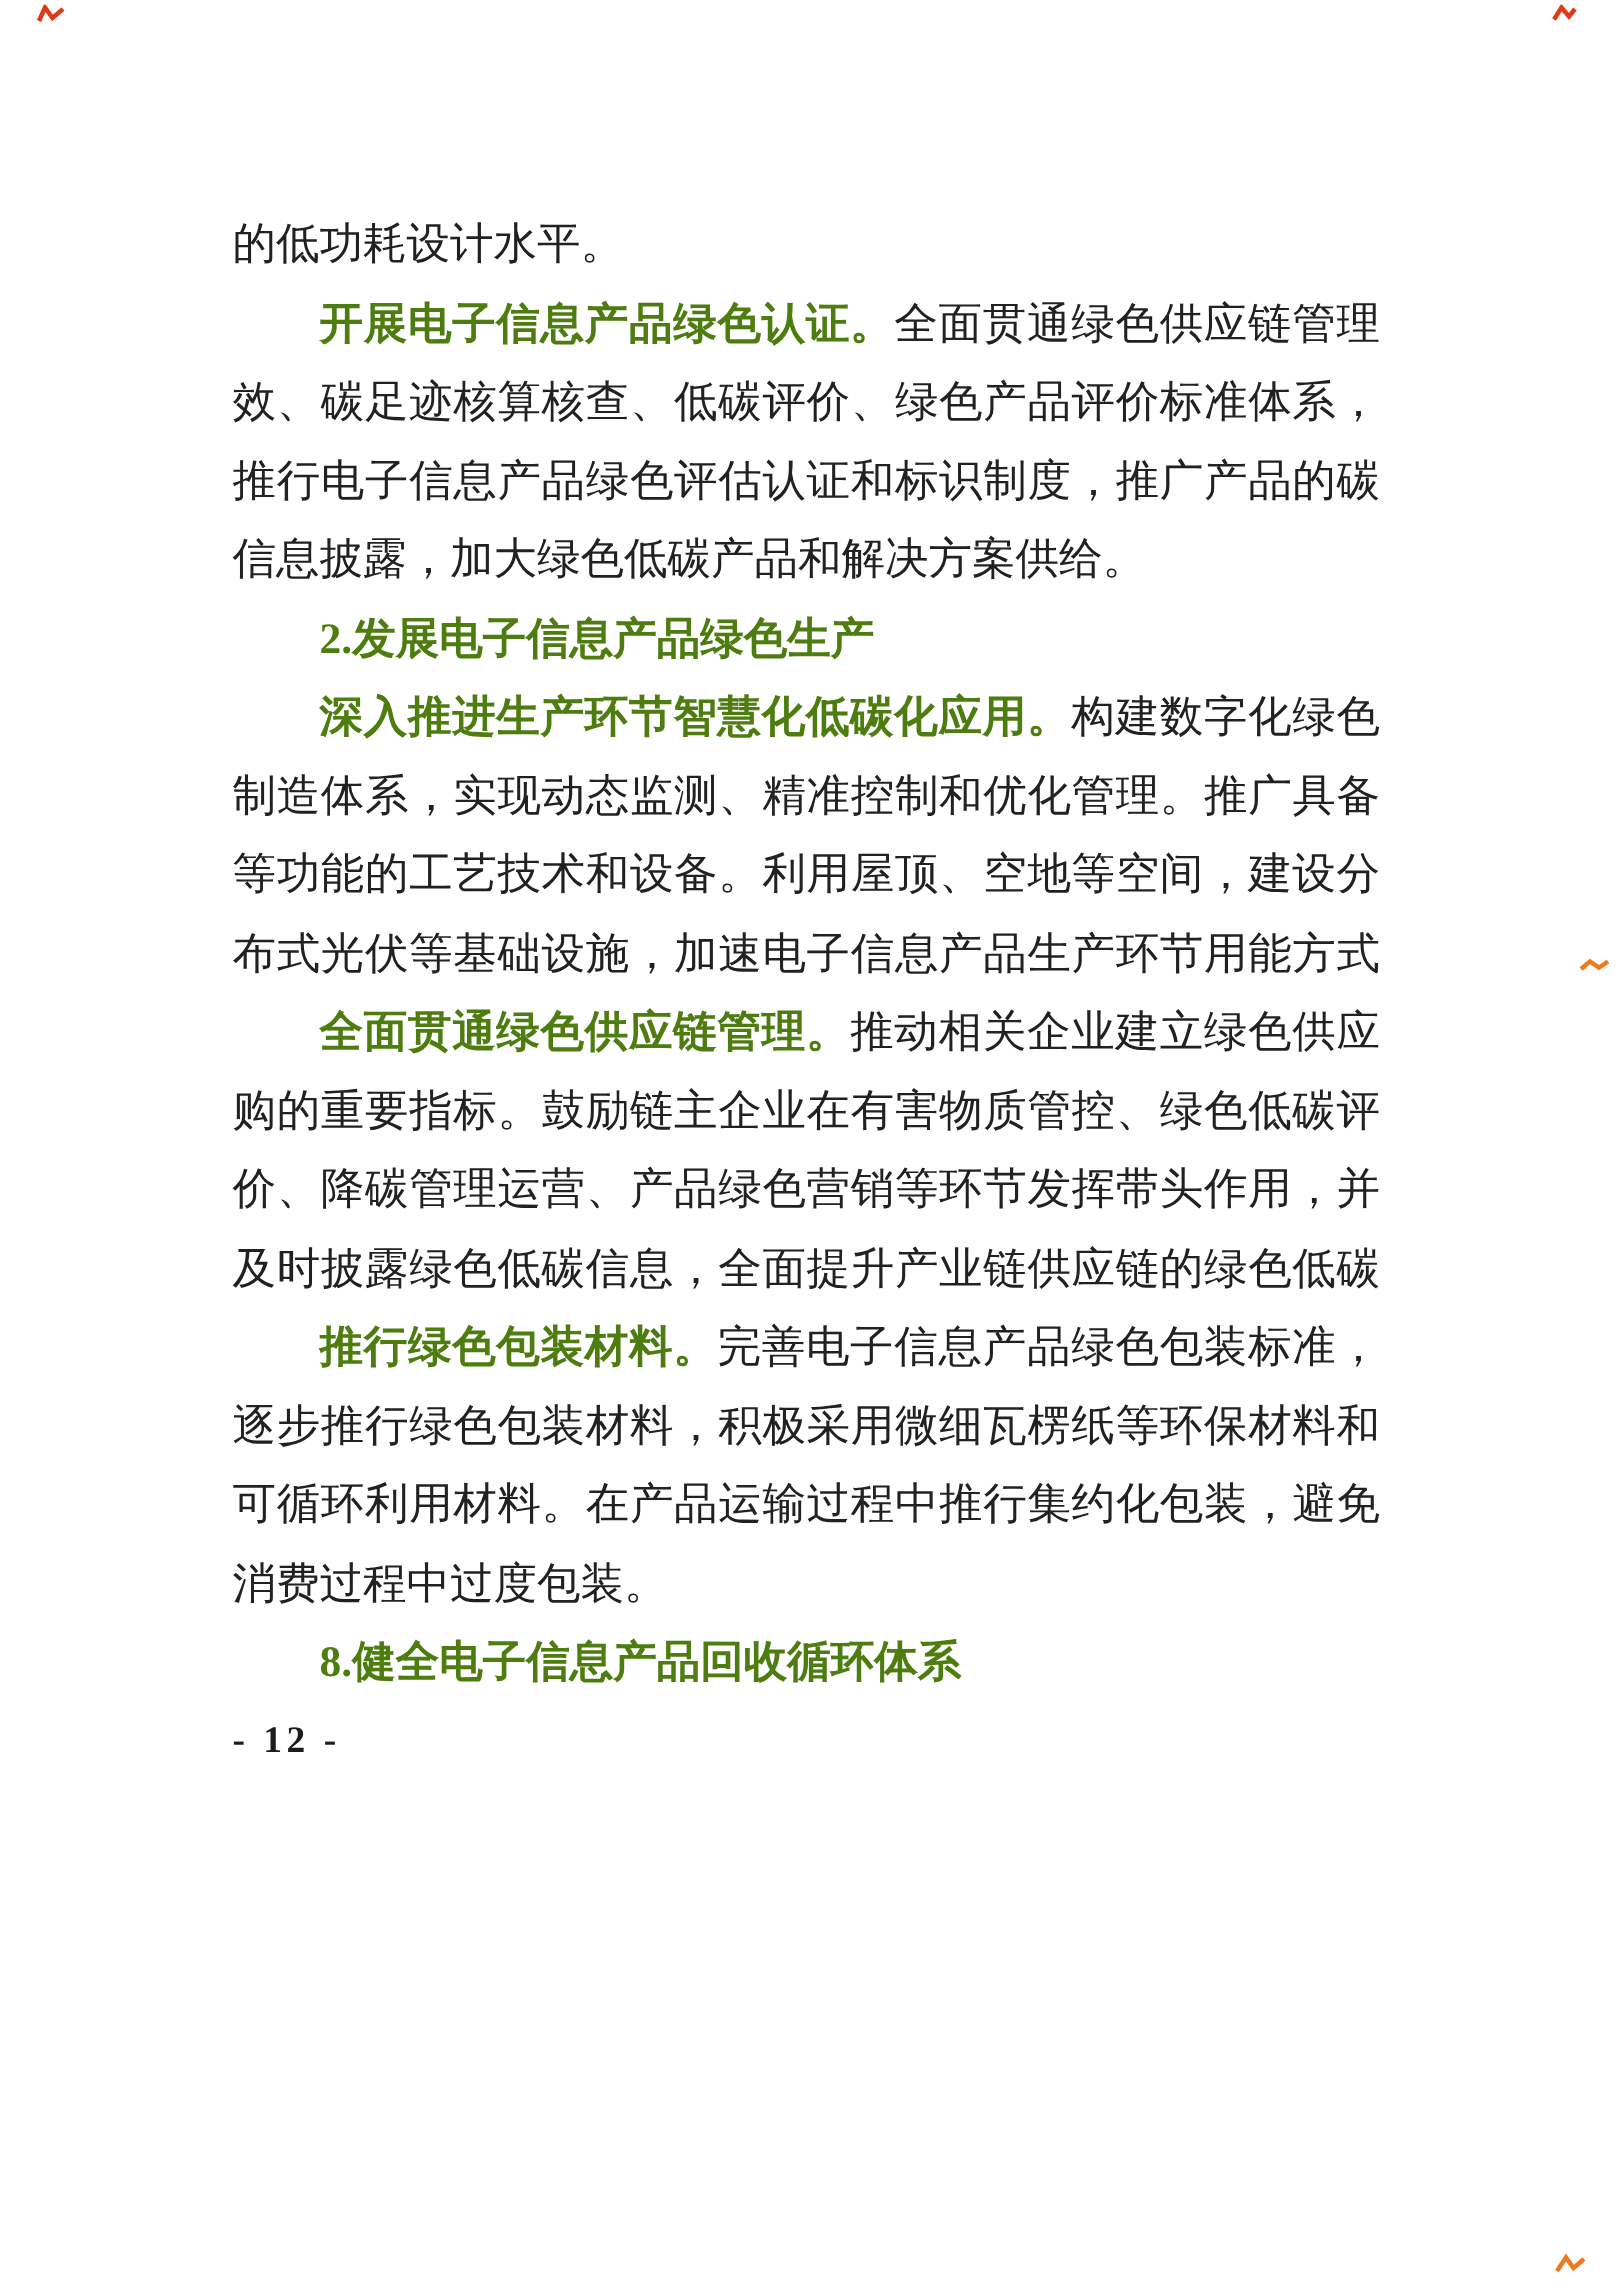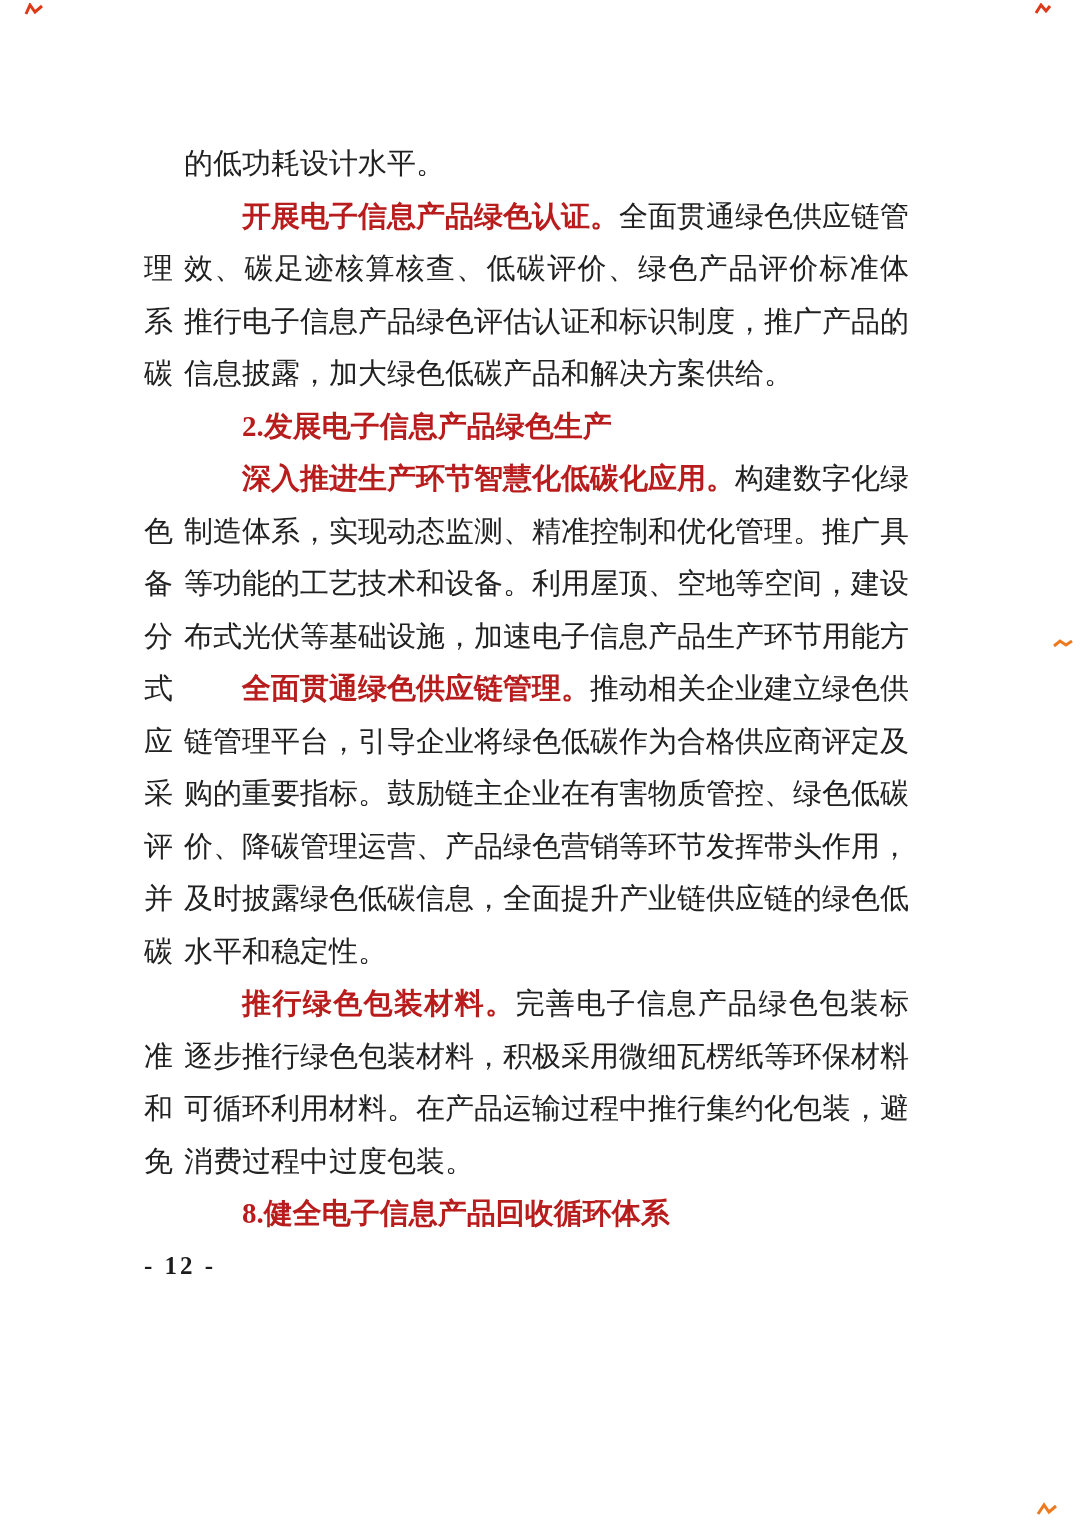--- a/index.html
+++ b/index.html
@@ -5,35 +5,35 @@
   html,body{margin:0;padding:0;}
   body{
     width:1080px;height:1528px;
     background:#ffffff;
     position:relative;
     font-family:"Liberation Serif","DejaVu Serif",serif;
     overflow:hidden;
   }
   .doc{
     position:absolute;
-    left:144px;top:137px;
+    left:155px;top:137px;
     width:765px;
     color:#212121;
     font-size:29px;
     line-height:52.5px;
   }
   .line{
     text-align:justify;
     text-justify:inter-character;
     white-space:nowrap;
     height:52.5px;
   }
   .line.fill{ text-align-last:justify; white-space:normal; }
   .line.indent{ text-indent:58px; }
-  .b{ font-weight:700; color:#b91c1c;margin-left:40px; }
+  .b{ font-weight:700; color:#4d7c0f; }
   .pagenum{
     text-align:left;
     font-size:25px;
     line-height:52.5px;
     color:#1c1c1c;
     letter-spacing:3px;
     font-weight:bold;
   }
   .mark{ position:absolute; }
 </style>
@@ -45,25 +45,23 @@
   <div class="line indent fill"><span class="b">开展电子信息产品绿色认证。</span><span>全面贯通绿色供应链管理</span></div>
   <div class="line fill"><span class="b"></span><span>效、碳足迹核算核查、低碳评价、绿色产品评价标准体系，</span></div>
   <div class="line fill"><span class="b"></span><span>推行电子信息产品绿色评估认证和标识制度，推广产品的碳</span></div>
   <div class="line"><span class="b"></span><span>信息披露，加大绿色低碳产品和解决方案供给。</span></div>
   <div class="line indent"><span class="b">2.发展电子信息产品绿色生产</span><span></span></div>
   <div class="line indent fill"><span class="b">深入推进生产环节智慧化低碳化应用。</span><span>构建数字化绿色</span></div>
   <div class="line fill"><span class="b"></span><span>制造体系，实现动态监测、精准控制和优化管理。推广具备</span></div>
   <div class="line fill"><span class="b"></span><span>等功能的工艺技术和设备。利用屋顶、空地等空间，建设分</span></div>
   <div class="line fill"><span class="b"></span><span>布式光伏等基础设施，加速电子信息产品生产环节用能方式</span></div>
   <div class="line indent fill"><span class="b">全面贯通绿色供应链管理。</span><span>推动相关企业建立绿色供应</span></div>
-  <div class="line fill"><span class="b"></span><span>链管理平台，引导企业将绿色低碳作为合格供应商评定及采</span></div>
   <div class="line fill"><span class="b"></span><span>购的重要指标。鼓励链主企业在有害物质管控、绿色低碳评</span></div>
   <div class="line fill"><span class="b"></span><span>价、降碳管理运营、产品绿色营销等环节发挥带头作用，并</span></div>
   <div class="line fill"><span class="b"></span><span>及时披露绿色低碳信息，全面提升产业链供应链的绿色低碳</span></div>
-  <div class="line"><span class="b"></span><span>水平和稳定性。</span></div>
   <div class="line indent fill"><span class="b">推行绿色包装材料。</span><span>完善电子信息产品绿色包装标准，</span></div>
   <div class="line fill"><span class="b"></span><span>逐步推行绿色包装材料，积极采用微细瓦楞纸等环保材料和</span></div>
   <div class="line fill"><span class="b"></span><span>可循环利用材料。在产品运输过程中推行集约化包装，避免</span></div>
   <div class="line"><span class="b"></span><span>消费过程中过度包装。</span></div>
   <div class="line indent"><span class="b">8.健全电子信息产品回收循环体系</span><span></span></div>
   <div class="pagenum">- 12 -</div>
 </div>
 
 <svg class="mark" style="left:24px;top:3px;" width="20" height="14">
   <path d="M2 11 L6 2 L11 9 L18 3" stroke="#de3a19" stroke-width="3" fill="none"></path>

